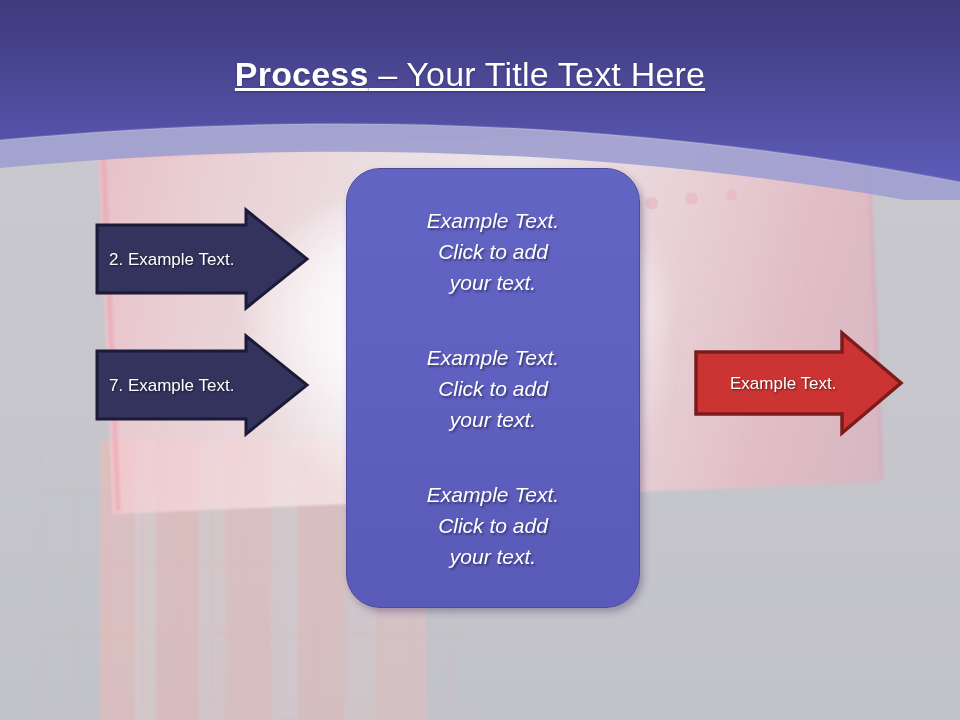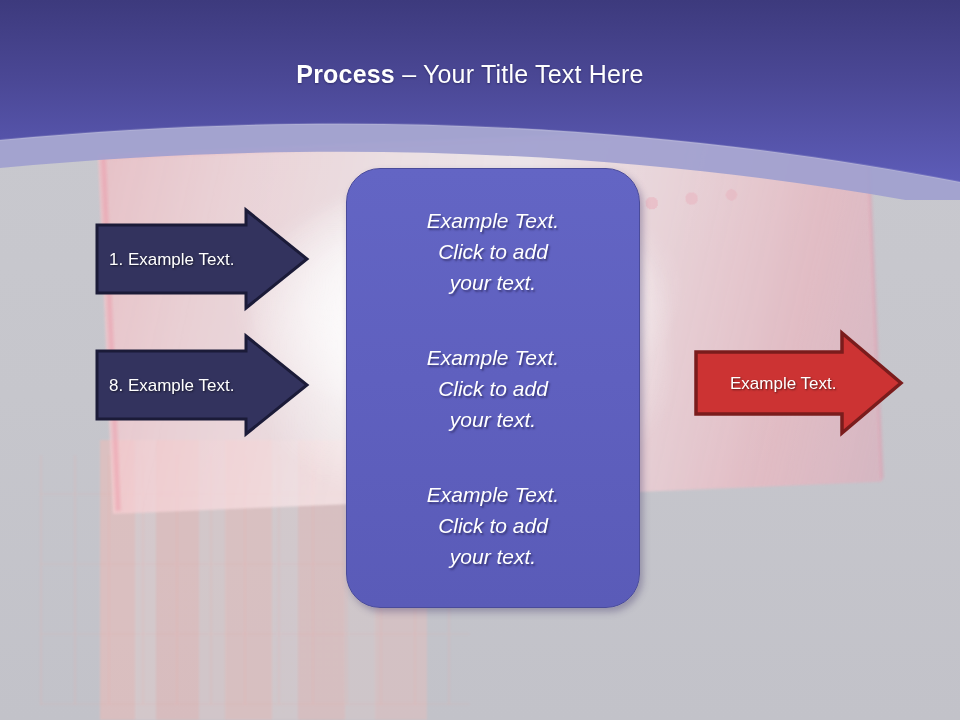--- a/index.html
+++ b/index.html
@@ -84,25 +84,26 @@
     filter:blur(4px);
   }
 
   
   .header-wrap{position:absolute;left:0;top:0;width:960px;height:200px;}
   .header-wrap svg{display:block;}
 
   .title{
     position:absolute;left:0;top:52px;width:940px;
     text-align:center;
-    font-size:25px;line-height:44px;
+    font-size:34px;line-height:44px;
     color:#ffffff;
     letter-spacing:.2px;
     text-shadow:0 1px 2px rgba(20,18,60,.45);
     white-space:nowrap;
+    text-decoration:underline;
   }
   .title .bold{font-weight:700;}
   .title .rest{font-weight:400;}
 
   
   .arrow{
     position:absolute;
   }
   .arrow svg{display:block;overflow:visible;}
   .arrow-label{
@@ -170,28 +171,28 @@
   </div>
 
   <div class="title">
     <span class="bold">Process</span><span class="rest"> – Your Title Text Here</span>
   </div>
 
   <div class="arrow" style="left:95px;top:208px;">
     <svg width="214" height="102" viewBox="0 0 214 102" xmlns="http://www.w3.org/2000/svg">
       <path d="M2,17 L151,17 L151,2 L212,51 L151,100 L151,85 L2,85 Z" fill="#33335e" stroke="#1b1b38" stroke-width="3" stroke-linejoin="miter"></path>
     </svg>
-    <span class="arrow-label" style="left:14px;top:42px;">1. Example Text.</span>
+    <span class="arrow-label" style="left:14px;top:42px;">2. Example Text.</span>
   </div>
 
   <div class="arrow" style="left:95px;top:334px;">
     <svg width="214" height="102" viewBox="0 0 214 102" xmlns="http://www.w3.org/2000/svg">
       <path d="M2,17 L151,17 L151,2 L212,51 L151,100 L151,85 L2,85 Z" fill="#33335e" stroke="#1b1b38" stroke-width="3" stroke-linejoin="miter"></path>
     </svg>
-    <span class="arrow-label" style="left:14px;top:42px;">8. Example Text.</span>
+    <span class="arrow-label" style="left:14px;top:42px;">7. Example Text.</span>
   </div>
 
 
   <div class="center-box">
     <div class="cb-para">Example Text.
 Click  to add
 your text.</div>
     <div class="cb-para">Example Text.
 Click  to add
 your text.</div>

